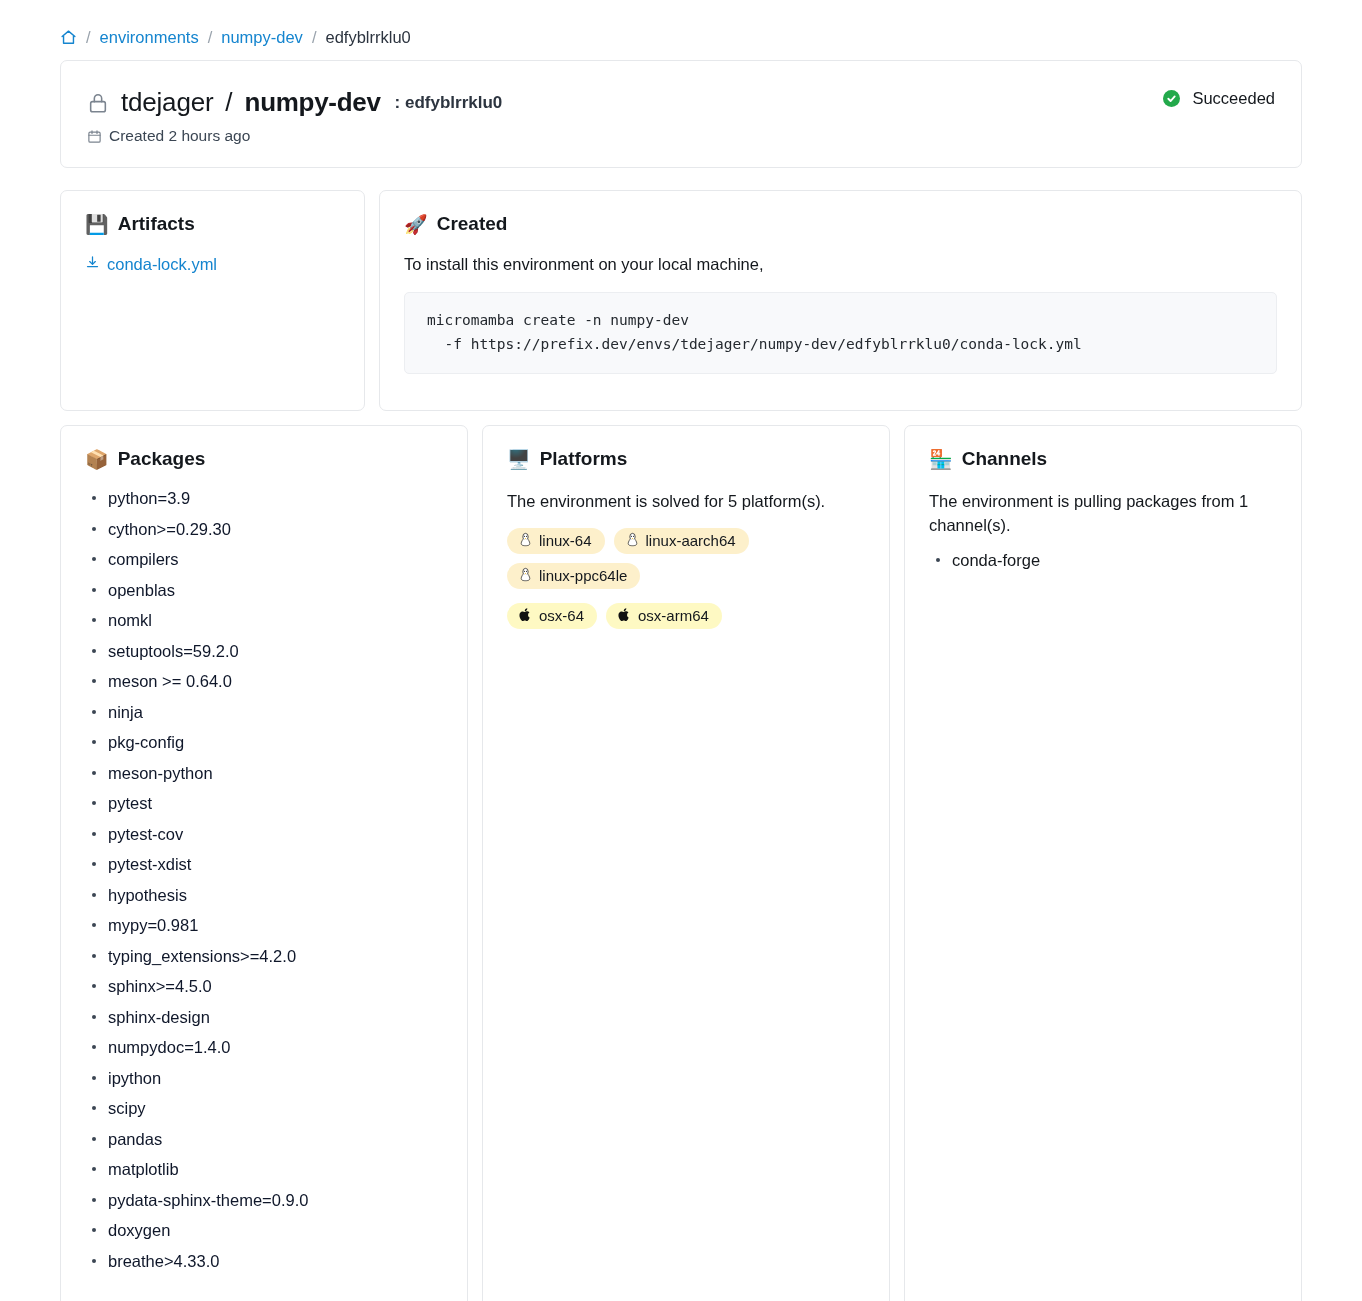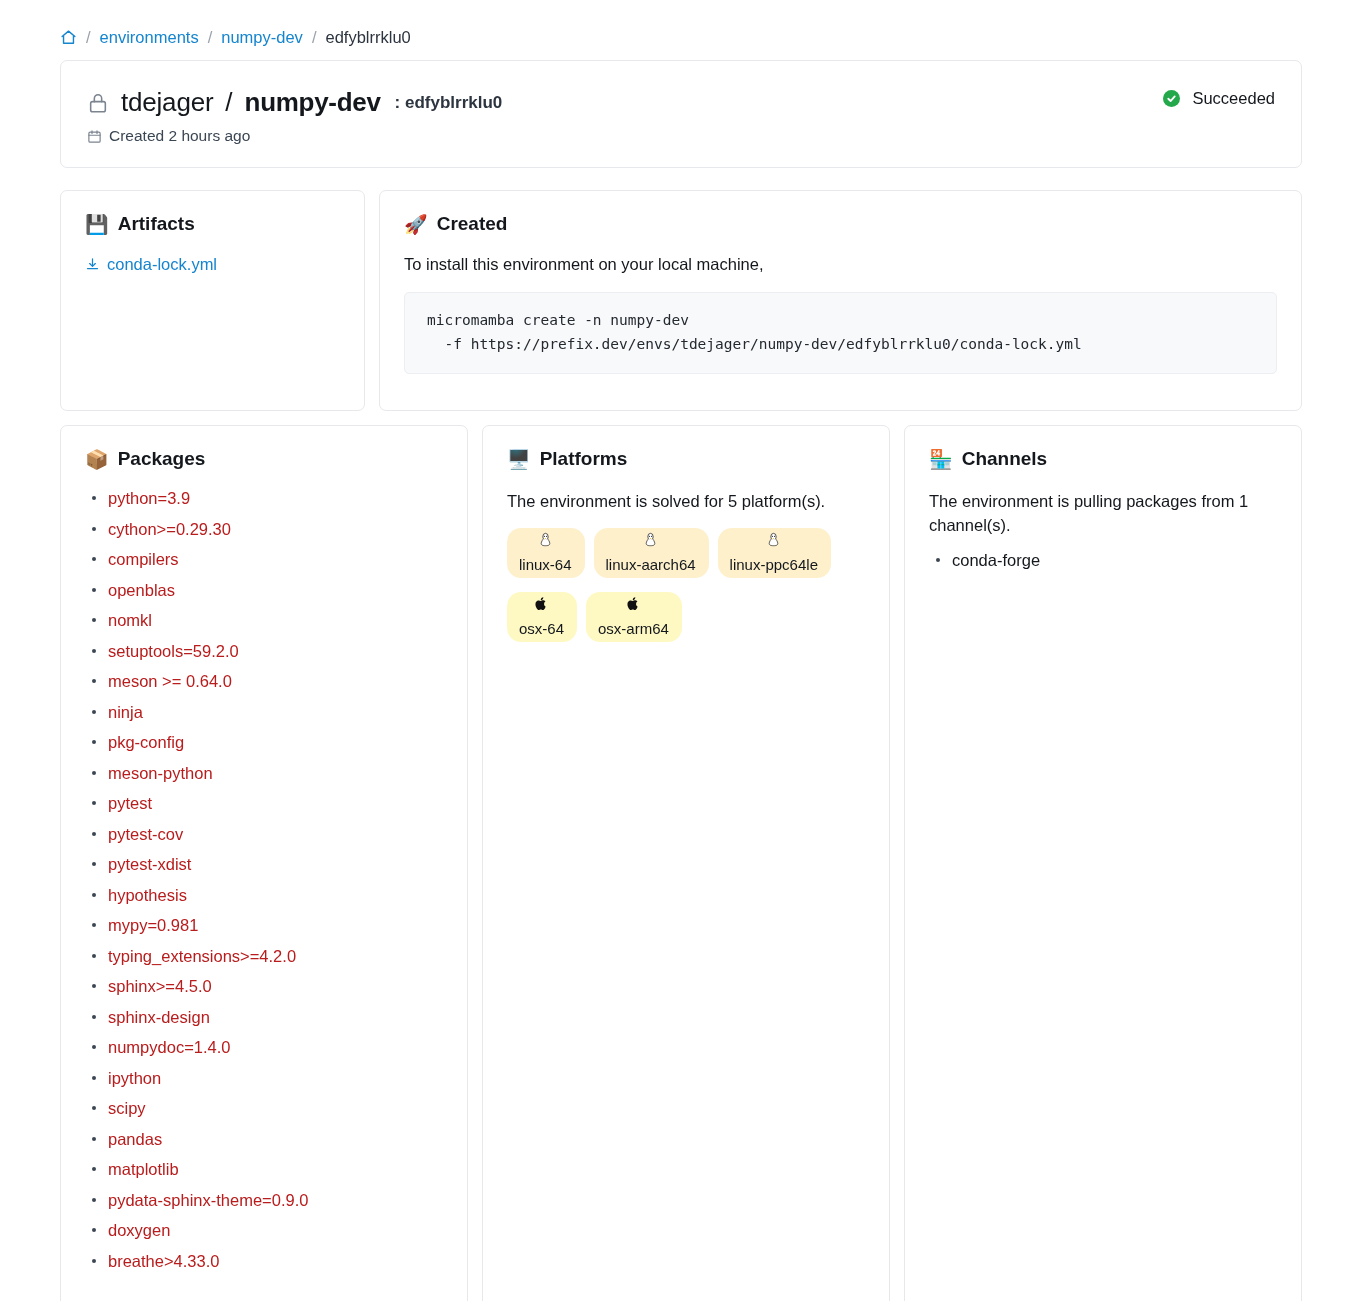--- a/index.html
+++ b/index.html
@@ -68,21 +68,21 @@
   .install-card { flex: 1; padding: 22px 24px; }
 
   .panel-title {
     display: flex; align-items: center; gap: 9px;
     font-size: 19px; font-weight: 700; color: #14181d;
     margin-bottom: 20px;
   }
   .panel-emoji { font-size: 19px; line-height: 1; }
 
   .artifact-link {
-    display: inline-flex; align-items: center; gap: 7px;
+    display: inline-flex; gap: 7px;
     color: #1585cf; text-decoration: none; font-size: 16.5px;
   }
 
   .install-lead { font-size: 16.5px; color: #14181d; margin-bottom: 18px; }
   .code-block {
     background: #f8f9fb;
     border: 1px solid #eceef1;
     border-radius: 5px;
     padding: 16px 22px;
     font-family: "DejaVu Sans Mono", monospace;
@@ -109,32 +109,31 @@
     margin: 0 0 14px 4px;
     font-size: 16.5px;
     line-height: 1;
   }
   ul.bullets li::before {
     content: "";
     position: absolute; left: 3px; top: 6px;
     width: 4px; height: 4px; border-radius: 50%;
     background: #3b4653;
   }
-  ul.bullets li a { color: #b91c1c; text-decoration: none; }
+  ul.bullets li a { color: #0f172a; text-decoration: none; }
   ul.bullets li span.plain { color: #14181d; }
 
   .badges { display: flex; flex-wrap: wrap; gap: 9px; }
   .badge {
     display: inline-flex; align-items: center; gap: 7px;
     border-radius: 14px;
     padding: 4px 13px 5px 12px;
     font-size: 15px;
     color: #14181d;
     white-space: nowrap;
-    flex-direction: column;
   }
   .badge.linux { background: #fdf0cb; }
   .badge.osx { background: #fef9c3; }
   .badge-glyph { font-size: 14px; line-height: 1; }
 </style>
 </head>
 <body>
 
 <div class="page">
 

